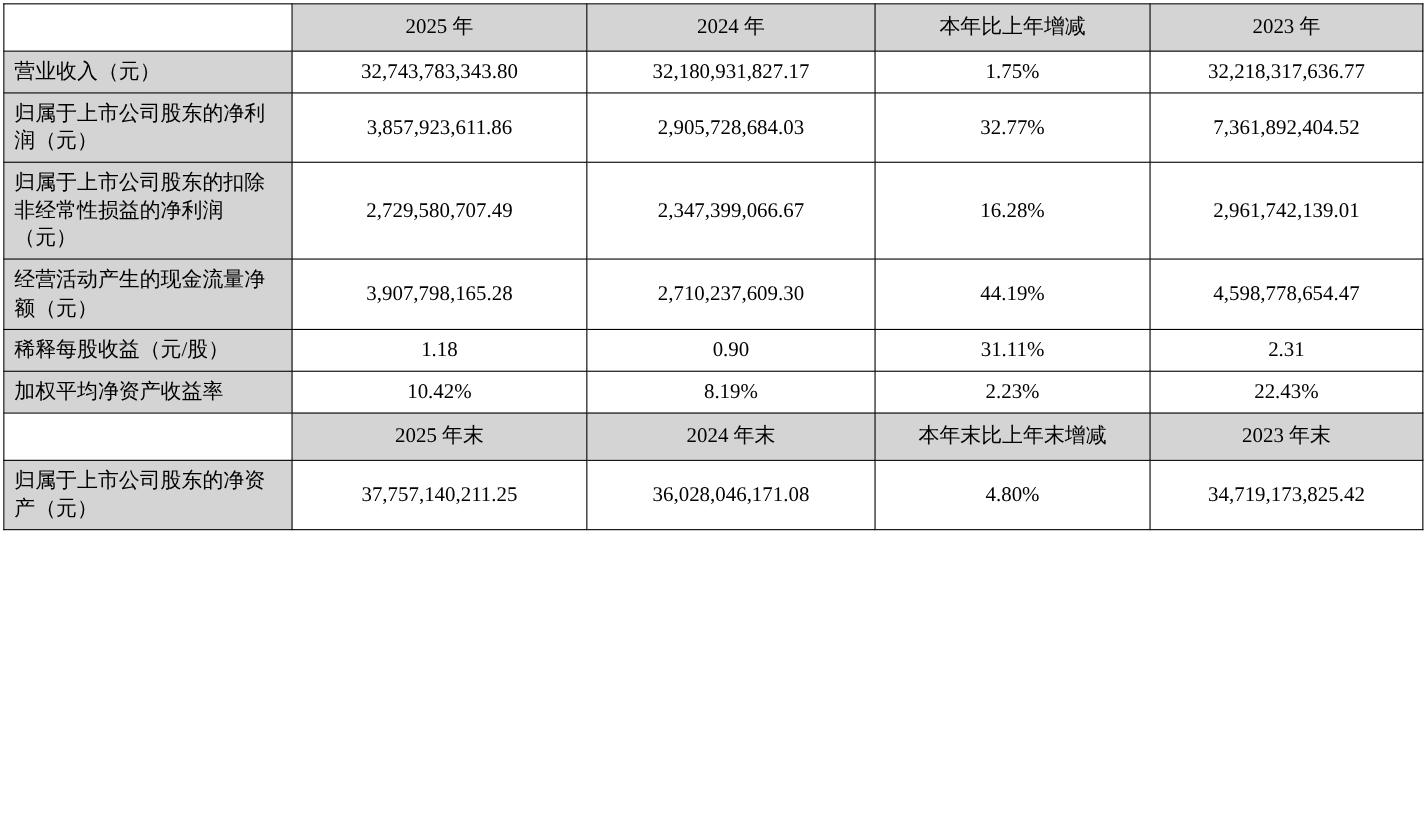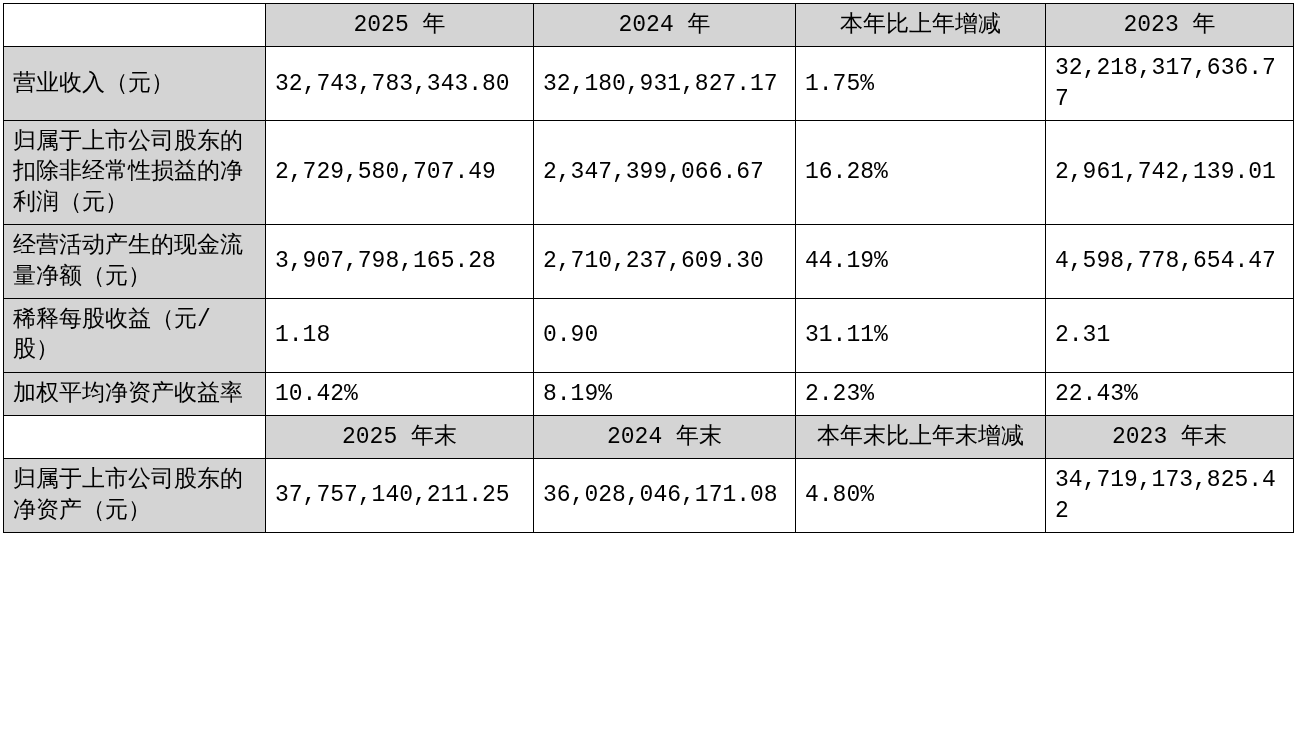--- a/index.html
+++ b/index.html
@@ -21,25 +21,24 @@
   }
   table.fin {
     border-collapse: collapse;
     width: 1290px;
     margin: 3px 0 0 3px;
     table-layout: fixed;
   }
   table.fin td {
     border: 1px solid #000000;
     padding: 6px 9px;
-    font-size: 23px;
+    font-size: 19px;
     line-height: 1.32;
     vertical-align: middle;
     word-break: break-all;
-    font-family: Liberation Mono, monospace;
   }
   
   col.c0 { width: 262px; }
   col.c1 { width: 268px; }
   col.c2 { width: 262px; }
   col.c3 { width: 250px; }
   col.c4 { width: 248px; }
 
   td.label {
     background: #d4d4d4;
@@ -47,21 +46,21 @@
   }
   td.hdr {
     background: #d4d4d4;
     text-align: center;
   }
   td.blank {
     background: #ffffff;
     border: 1px solid #000000;
   }
   td.num {
-    text-align: left;
+    text-align: center;
     background: #ffffff;
   }
   .r-head td { height: 30px; }
 </style>
 </head>
 <body>
 
 <div class="sheet">
   <table class="fin">
     <colgroup>
@@ -81,20 +80,27 @@
       </tr>
 
       <tr>
         <td class="label">营业收入（元）</td>
         <td class="num">32,743,783,343.80</td>
         <td class="num">32,180,931,827.17</td>
         <td class="num">1.75%</td>
         <td class="num">32,218,317,636.77</td>
       </tr>
 
+      <tr>
+        <td class="label">归属于上市公司股东的净利润（元）</td>
+        <td class="num">3,857,923,611.86</td>
+        <td class="num">2,905,728,684.03</td>
+        <td class="num">32.77%</td>
+        <td class="num">7,361,892,404.52</td>
+      </tr>
 
       <tr>
         <td class="label">归属于上市公司股东的扣除非经常性损益的净利润（元）</td>
         <td class="num">2,729,580,707.49</td>
         <td class="num">2,347,399,066.67</td>
         <td class="num">16.28%</td>
         <td class="num">2,961,742,139.01</td>
       </tr>
 
       <tr>

